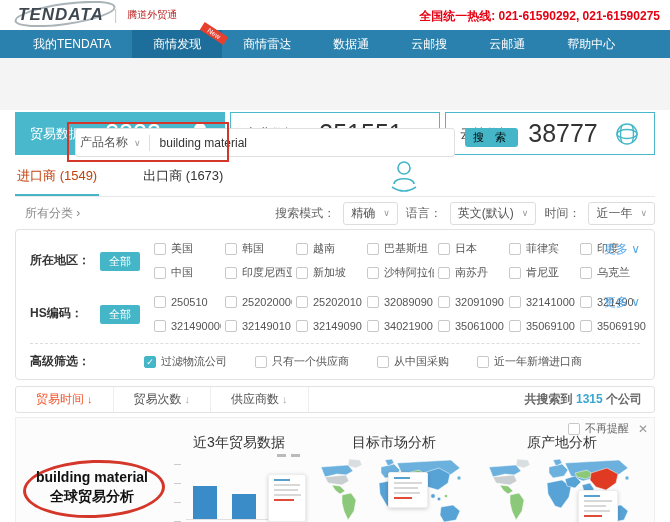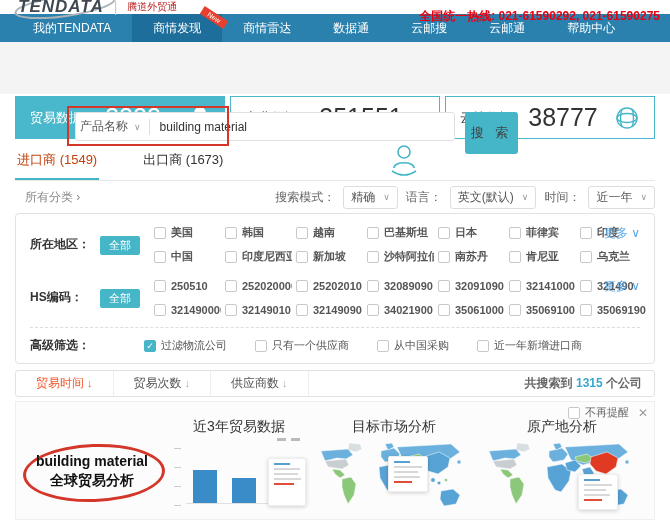--- a/index.html
+++ b/index.html
@@ -1,20 +1,20 @@
 <!DOCTYPE html>
 <html><head>
 <meta charset="utf-8">
 <style>
   * { margin:0; padding:0; box-sizing:border-box; }
   html,body { width:670px; height:522px; overflow:hidden; background:#fff;
     font-family:"Liberation Sans","DejaVu Sans",sans-serif; font-size:12px; color:#333; }
 
   
-  .header { height:14px; display:flex; align-items:center; padding:0 10px 0 18px; background:#fff; position:relative; }
+  .header { height:30px; display:flex; align-items:center; padding:0 10px 0 18px; background:#fff; position:relative; }
   .logo-wrap { position:relative; display:flex; align-items:center; }
   .logo-swoosh { position:absolute; left:-6px; top:-4px; width:106px; height:26px; pointer-events:none; }
   .logo-text { font-style:italic; font-weight:bold; font-size:17px; letter-spacing:1px; color:#3f4850; position:relative; }
   .logo-divider { color:#ccc; margin:0 10px; font-size:14px; }
   .logo-sub { color:#b91c1c; font-size:10px; }
   .hotline { position:absolute; right:10px; top:8px; color:#e60012; font-weight:bold; font-size:12px; }
 
   
   .nav { height:28px; background:#2a81ae; display:flex; align-items:stretch; padding-left:12px; }
   .nav-item { color:#fff; font-size:12px; line-height:28px; padding:0 21px; cursor:pointer; position:relative; }
@@ -23,22 +23,22 @@
     padding:0 7px; transform:rotate(33deg); }
 
   
   .search-strip { height:52px; background:#f4f4f4; position:relative; }
   .search-bar { position:absolute; left:75px; top:70px; width:380px; height:29px; background:#fff;
     border:1px solid #e0e0e0; border-radius:3px; display:flex; align-items:center; }
   .field-selector { display:flex; align-items:center; padding:0 8px 0 4px; color:#555; cursor:pointer; height:100%; }
   .chev { color:#999; font-size:9px; margin-left:6px; }
   .search-divider { width:1px; height:16px; background:#ddd; margin-right:10px; }
   .search-input { border:none; outline:none; flex:1; font-size:12px; color:#333; background:transparent; height:100%; }
-  .search-btn { position:absolute; left:465px; top:70px; width:53px; height:42px; background:#45b6c8; color:#404040;
-    border:none; border-radius:3px; font-size:13px; letter-spacing:4px; cursor:pointer; }
+  .search-btn { position:absolute; left:465px; top:70px; width:53px; height:19px; background:#45b6c8; color:#000000;
+    border:none; border-radius:3px; font-size:11px; letter-spacing:4px; cursor:pointer; }
   .anno-rect { position:absolute; left:67px; top:64px; width:162px; height:40px; border:2px solid #d4372a; pointer-events:none; }
 
   
   .stats { margin:2px 15px 0; height:43px; display:flex; gap:5px; }
   .stat-box { flex:1; display:flex; align-items:center; padding:0 14px; background:#fff; border:1px solid #49b8cc; }
   .stat-box.active { background:#49b8cc; border-color:#49b8cc; color:#fff; }
   .stat-label { font-size:13px; }
   .stat-value { flex:1; text-align:center; font-size:25px; }
   .stat-box.active .stat-value { color:#fff; }
   .stat-icon { width:26px; height:26px; }
@@ -58,21 +58,21 @@
   .select { border:1px solid #ddd; border-radius:3px; height:23px; display:flex; align-items:center;
     padding:0 7px; color:#555; cursor:pointer; background:#fff; }
   .select .chev { margin-left:8px; }
 
   
   .filter-box { border:1px solid #e2e2e2; border-radius:4px; padding:8px 14px 7px; }
   .frow { display:flex; align-items:center; position:relative; }
   .flabel { width:70px; font-weight:bold; font-size:12px; color:#333; line-height:21px; flex:none; }
   .chip { background:#45b6c8; color:#fff; border-radius:2px; padding:2px 9px; font-size:11px; margin-right:14px;
     margin-top:1px; flex:none; cursor:pointer; }
-  .opt-grid { display:grid; grid-template-columns:repeat(7,71px); row-gap:3px;font-weight:bold; }
+  .opt-grid { display:grid; grid-template-columns:repeat(7,71px); row-gap:3px; }
   .opt { display:flex; align-items:center; height:21px; cursor:pointer; }
   .checkbox { width:12px; height:12px; border:1px solid #c8c8c8; border-radius:2px; background:#fff; flex:none;
     font-size:9px; line-height:10px; text-align:center; color:#fff; }
   .checkbox.checked { background:#45b6c8; border-color:#45b6c8; }
   .checkbox.checked::after { content:"✓"; }
   .opt span.olabel { margin-left:5px; color:#555; font-size:11px; white-space:nowrap; overflow:hidden; max-width:50px; }
   .more { position:absolute; right:0; top:3px; color:#53a8e8; font-size:12px; cursor:pointer; }
   .dash-sep { border-top:1px dashed #ddd; margin:7px 0; }
   .adv-opts { display:flex; gap:28px; }
 

